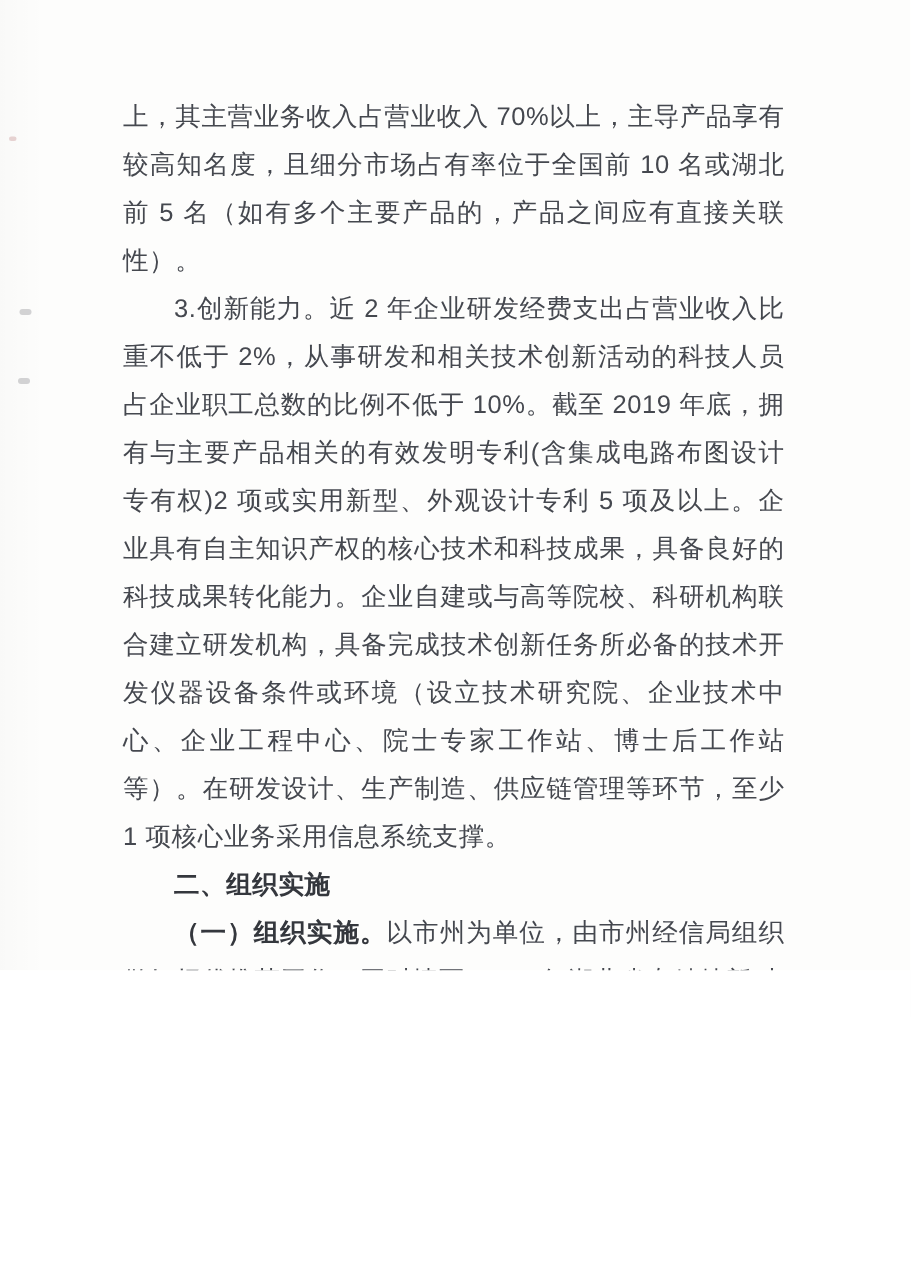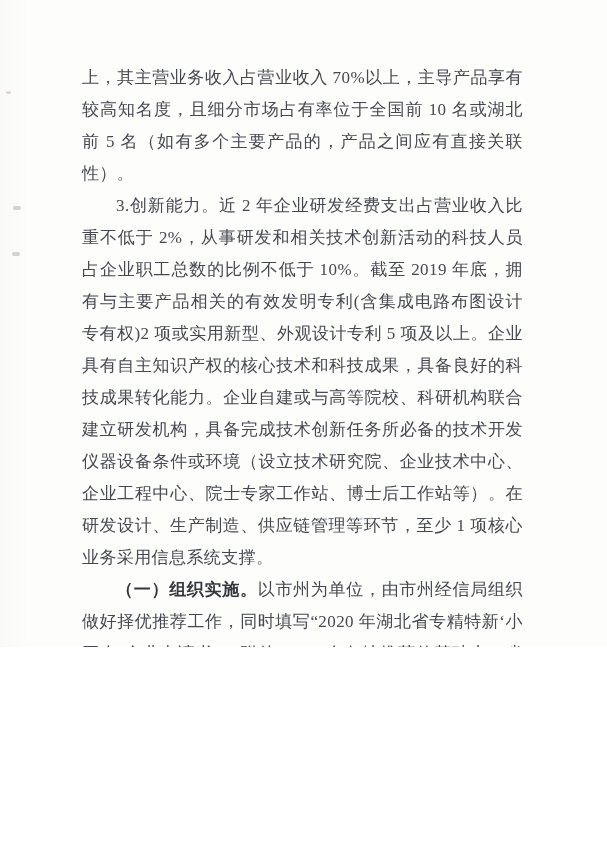--- a/index.html
+++ b/index.html
@@ -8,21 +8,21 @@
     --page-bg:#fdfdfc;
     --pagenum:#54575e;
   }
   html,body{margin:0;padding:0;background:#ffffff;}
   .page{
     position:relative;
     width:607px;
     height:647px;
     background:var(--page-bg);
     overflow:hidden;
-    font-family:Liberation Serif, serif;
+    font-family:Liberation Sans, sans-serif;
     box-sizing:border-box;
   }
   
   .page::before{
     content:"";
     position:absolute;
     left:0;top:0;bottom:0;
     width:30px;
     background:linear-gradient(90deg, rgba(0,0,0,0.015), rgba(0,0,0,0));
     pointer-events:none;
@@ -68,20 +68,21 @@
 
 <div class="page">
 
   <div class="content">
 
     <p class="para no-indent"><span>上，其主营业务收入占营业收入 70%以上，主导产品享有较高知名度，且细分市场占有率位于全国前 10 名或湖北前 5 名（如有多个主要产品的，产品之间应有直接关联性）。</span></p>
 
     <p class="para"><span>3.创新能力。近 2 年企业研发经费支出占营业收入比重不低于 2%，从事研发和相关技术创新活动的科技人员占企业职工总数的比例不低于 10%。截至 2019 年底，拥有与主要产品相关的有效发明专利(含集成电路布图设计专有权)2 项或实用新型、外观设计专利 5 项及以上。企业具有自主知识产权的核心技术和科技成果，具备良好的科技成果转化能力。企业自建或与高等院校、科研机构联合建立研发机构，具备完成技术创新任务所必备的技术开发仪器设备条件或环境（设立技术研究院、企业技术中心、企业工程中心、院士专家工作站、博士后工作站等）。在研发设计、生产制造、供应链管理等环节，至少 1 项核心业务采用信息系统支撑。</span></p>
 
 
+    <p class="para"><span class="lead">二、组织实施</span></p>
 
     <p class="para"><span class="lead">（一）组织实施。</span><span>以市州为单位，由市州经信局组织做好择优推荐工作，同时填写“2020 年湖北省专精特新‘小巨人’企业申请书”（附件 1）。在各地推荐的基础上，省经信厅将组织有关</span></p>
 
   </div>
 
   <div class="page-number">- 3 -</div>
 
 <div class="speck" style="left: 6px; top: 91px; width: 5px; height: 3px; background: rgba(214, 176, 176, 0.55);"></div>
     <div class="speck" style="left: 13px; top: 206px; width: 8px; height: 4px; background: rgba(160, 160, 165, 0.45);"></div>
     <div class="speck" style="left: 12px; top: 252px; width: 8px; height: 4px; background: rgba(160, 160, 165, 0.45);"></div>

